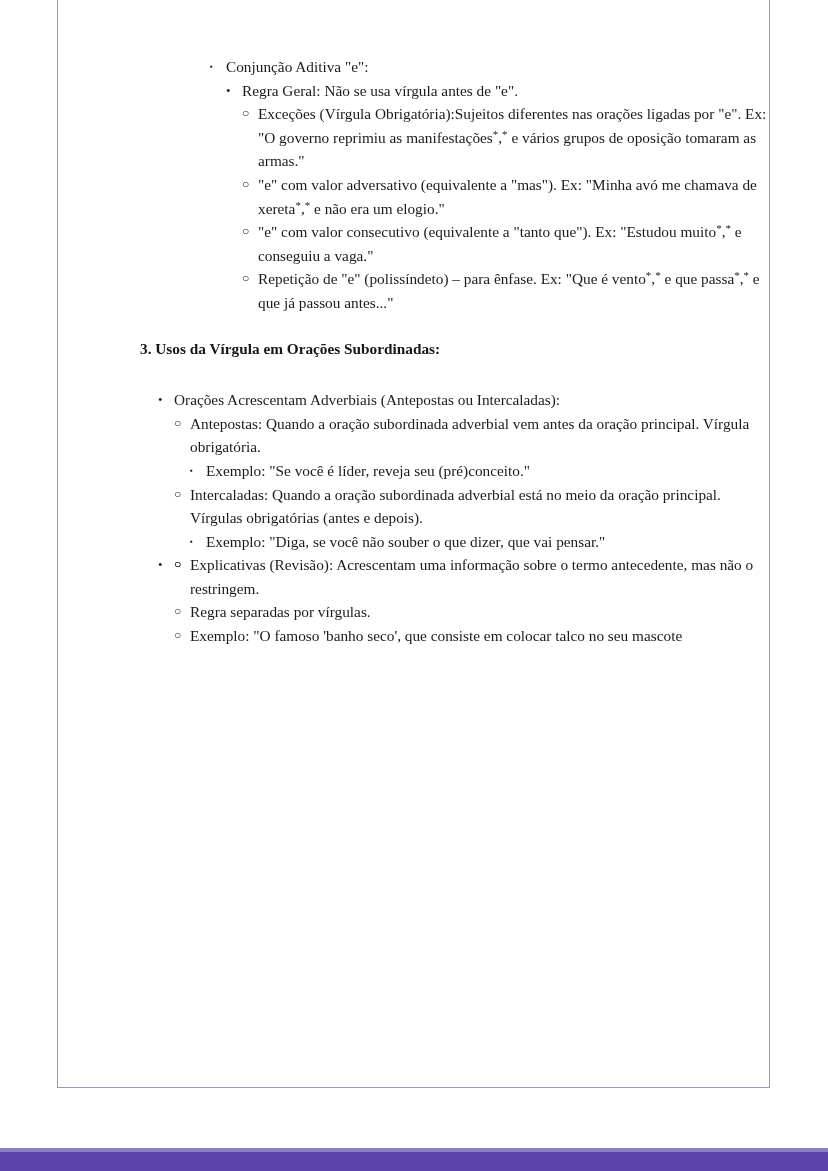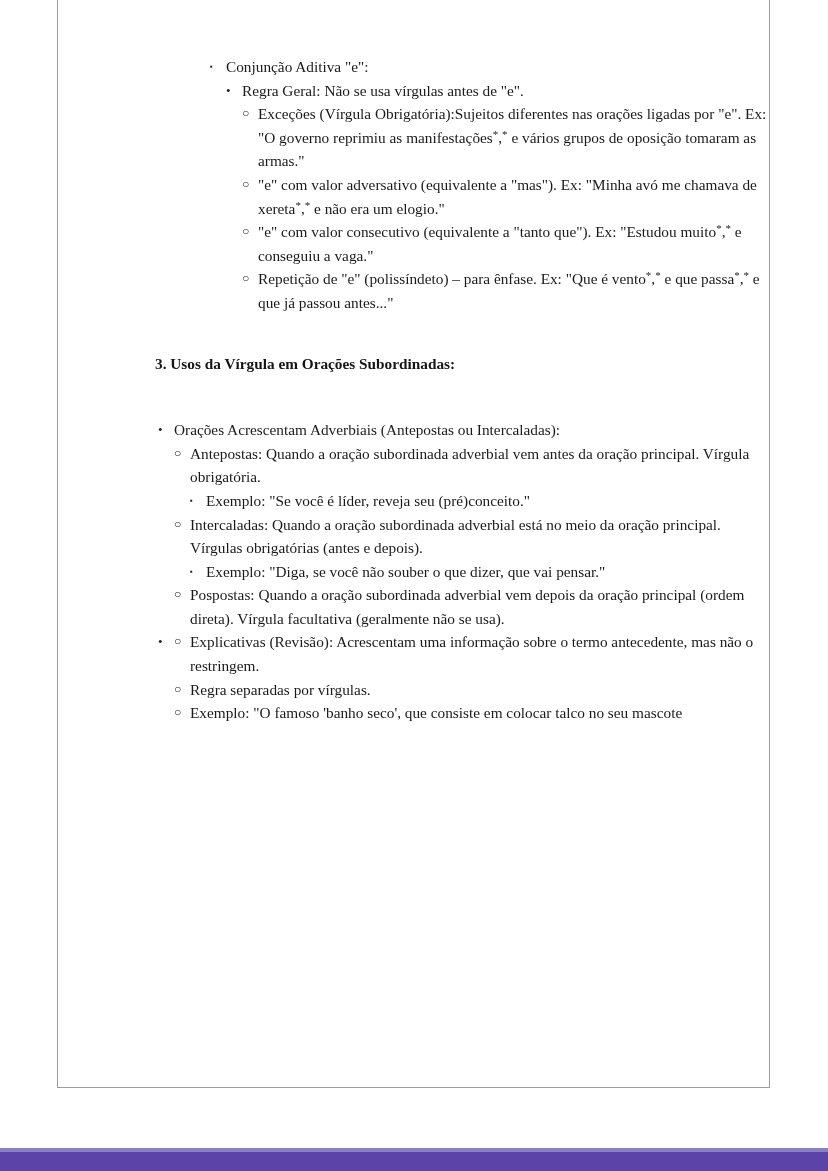--- a/index.html
+++ b/index.html
@@ -108,21 +108,21 @@
   .indent-s1 { margin-left: 100px; }
   .indent-s2 { margin-left: 24px; }
   .indent-s3 { margin-left: 28px; }
 
   
   .section-heading {
     font-weight: bold;
     font-size: 15.3px;
     line-height: 23.6px;
     color: #151515;
-    margin: 15px;
+    margin: 0;
     padding-left: 82px;
   }
 
   .gap-before-heading { height: 22px; }
   .gap-after-heading { height: 28px; }
 
   .wrap-right { max-width: 600px; }
 
   sup.ast {
     font-size: 0.72em;
@@ -139,21 +139,21 @@
 
       <div class="indent-a">
         <ul class="lvl">
           <li class="item">
             <span class="bullet sq">▪</span>
             <span>Conjunção Aditiva "e":</span>
 
             <ul class="lvl indent-b">
               <li class="item">
                 <span class="bullet dot">•</span>
-                <span>Regra Geral: Não se usa vírgulas antes de "e".</span>
+                <span>Regra Geral: Não se usa vírgula antes de "e".</span>
 
                 <ul class="lvl indent-c">
                   <li class="item wrap-right">
                     <span class="bullet circ">○</span>
                     <span class="ast-text">Exceções (Vírgula Obrigatória):Sujeitos diferentes nas orações ligadas por "e". Ex: "O governo reprimiu as manifestações<sup class="ast">*</sup>,<sup class="ast">*</sup> e vários grupos de oposição tomaram as armas."</span>
                   </li>
                   <li class="item wrap-right">
                     <span class="bullet circ">○</span>
                     <span class="ast-text">"e" com valor adversativo (equivalente a "mas"). Ex: "Minha avó me chamava de xereta<sup class="ast">*</sup>,<sup class="ast">*</sup> e não era um elogio."</span>
                   </li>
@@ -203,21 +203,20 @@
                 <ul class="lvl indent-s3">
                   <li class="item">
                     <span class="bullet sq">▪</span>
                     <span>Exemplo: "Diga, se você não souber o que dizer, que vai pensar."</span>
                   </li>
                 </ul>
               </li>
 
               <li class="item">
                 <span class="bullet circ">○</span>
-                <span>Pospostas: Quando a oração subordinada adverbial vem depois da oração principal (ordem direta). Vírgula facultativa (geralmente não se usa).</span>
               </li>
             </ul>
           </li>
 
           <li class="item">
             <span class="bullet dot">•</span>
 
             <ul class="lvl indent-s2">
               <li class="item">
                 <span class="bullet circ">○</span>

